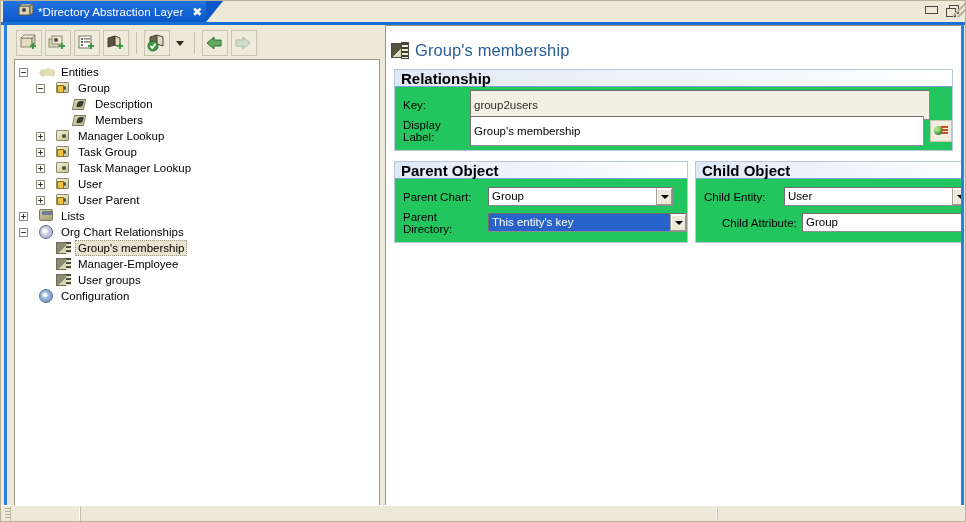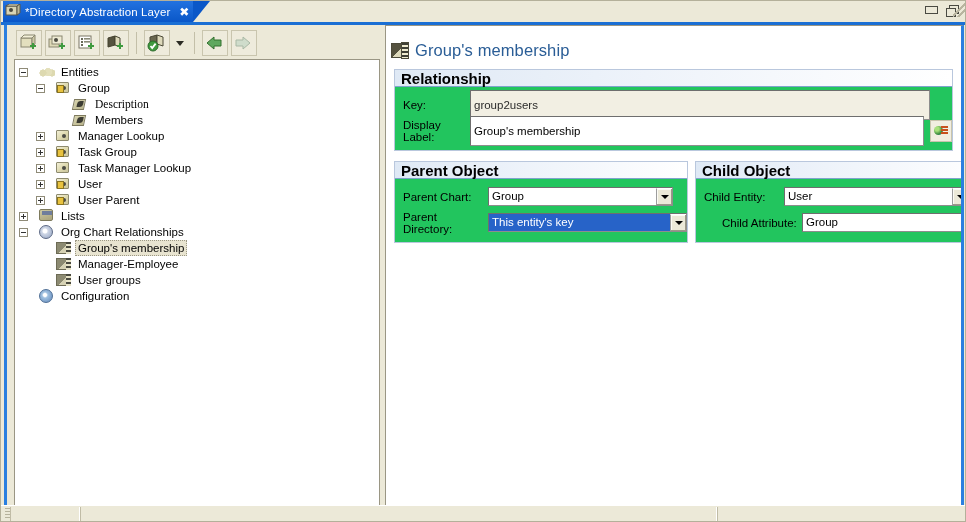--- a/index.html
+++ b/index.html
@@ -25,21 +25,21 @@
     position: absolute; left: 0; top: 0;
     width: 966px; height: 21px;
     background: #ece9d8;
   }
   .tab {
     position: absolute; left: 2px; top: 0;
     height: 21px;
     background: #0a5fd6;
     background: linear-gradient(to bottom, #2272e0 0%, #0a57c8 100%);
     display: flex; align-items: center;
-    padding: 0 4px 0 2px;
+    padding: 0 4px 0 15px;
     color: #ffffff;
   }
   .tab::after {
     content: "";
     position: absolute;
     right: -17px; top: 0;
     width: 0; height: 0;
     border-style: solid;
     border-width: 21px 17px 0 0;
     border-color: #0a57c8 transparent transparent transparent;
@@ -525,21 +525,21 @@
             <span class="lbl">Entities</span>
           </div>
           <div class="trow" style="padding-left: 17px;">
             <span class="toggle"></span>
             <span class="dots"></span>
             <span class="ticon">
               <span class="ic-cube dot lock" style="display:block;position:relative;"></span>
             </span>
             <span class="lbl">Group</span>
           </div>
-          <div class="trow" style="padding-left: 34px; font-family: Liberation Serif, serif;">
+          <div class="trow" style="padding-left: 34px;">
             <span class="toggle none"></span>
             <span class="dots"></span>
             <span class="ticon">
               <span class="ic-attr" style="display:block;position:relative;"></span>
             </span>
             <span class="lbl">Description</span>
           </div>
           <div class="trow" style="padding-left: 34px;">
             <span class="toggle none"></span>
             <span class="dots"></span>

